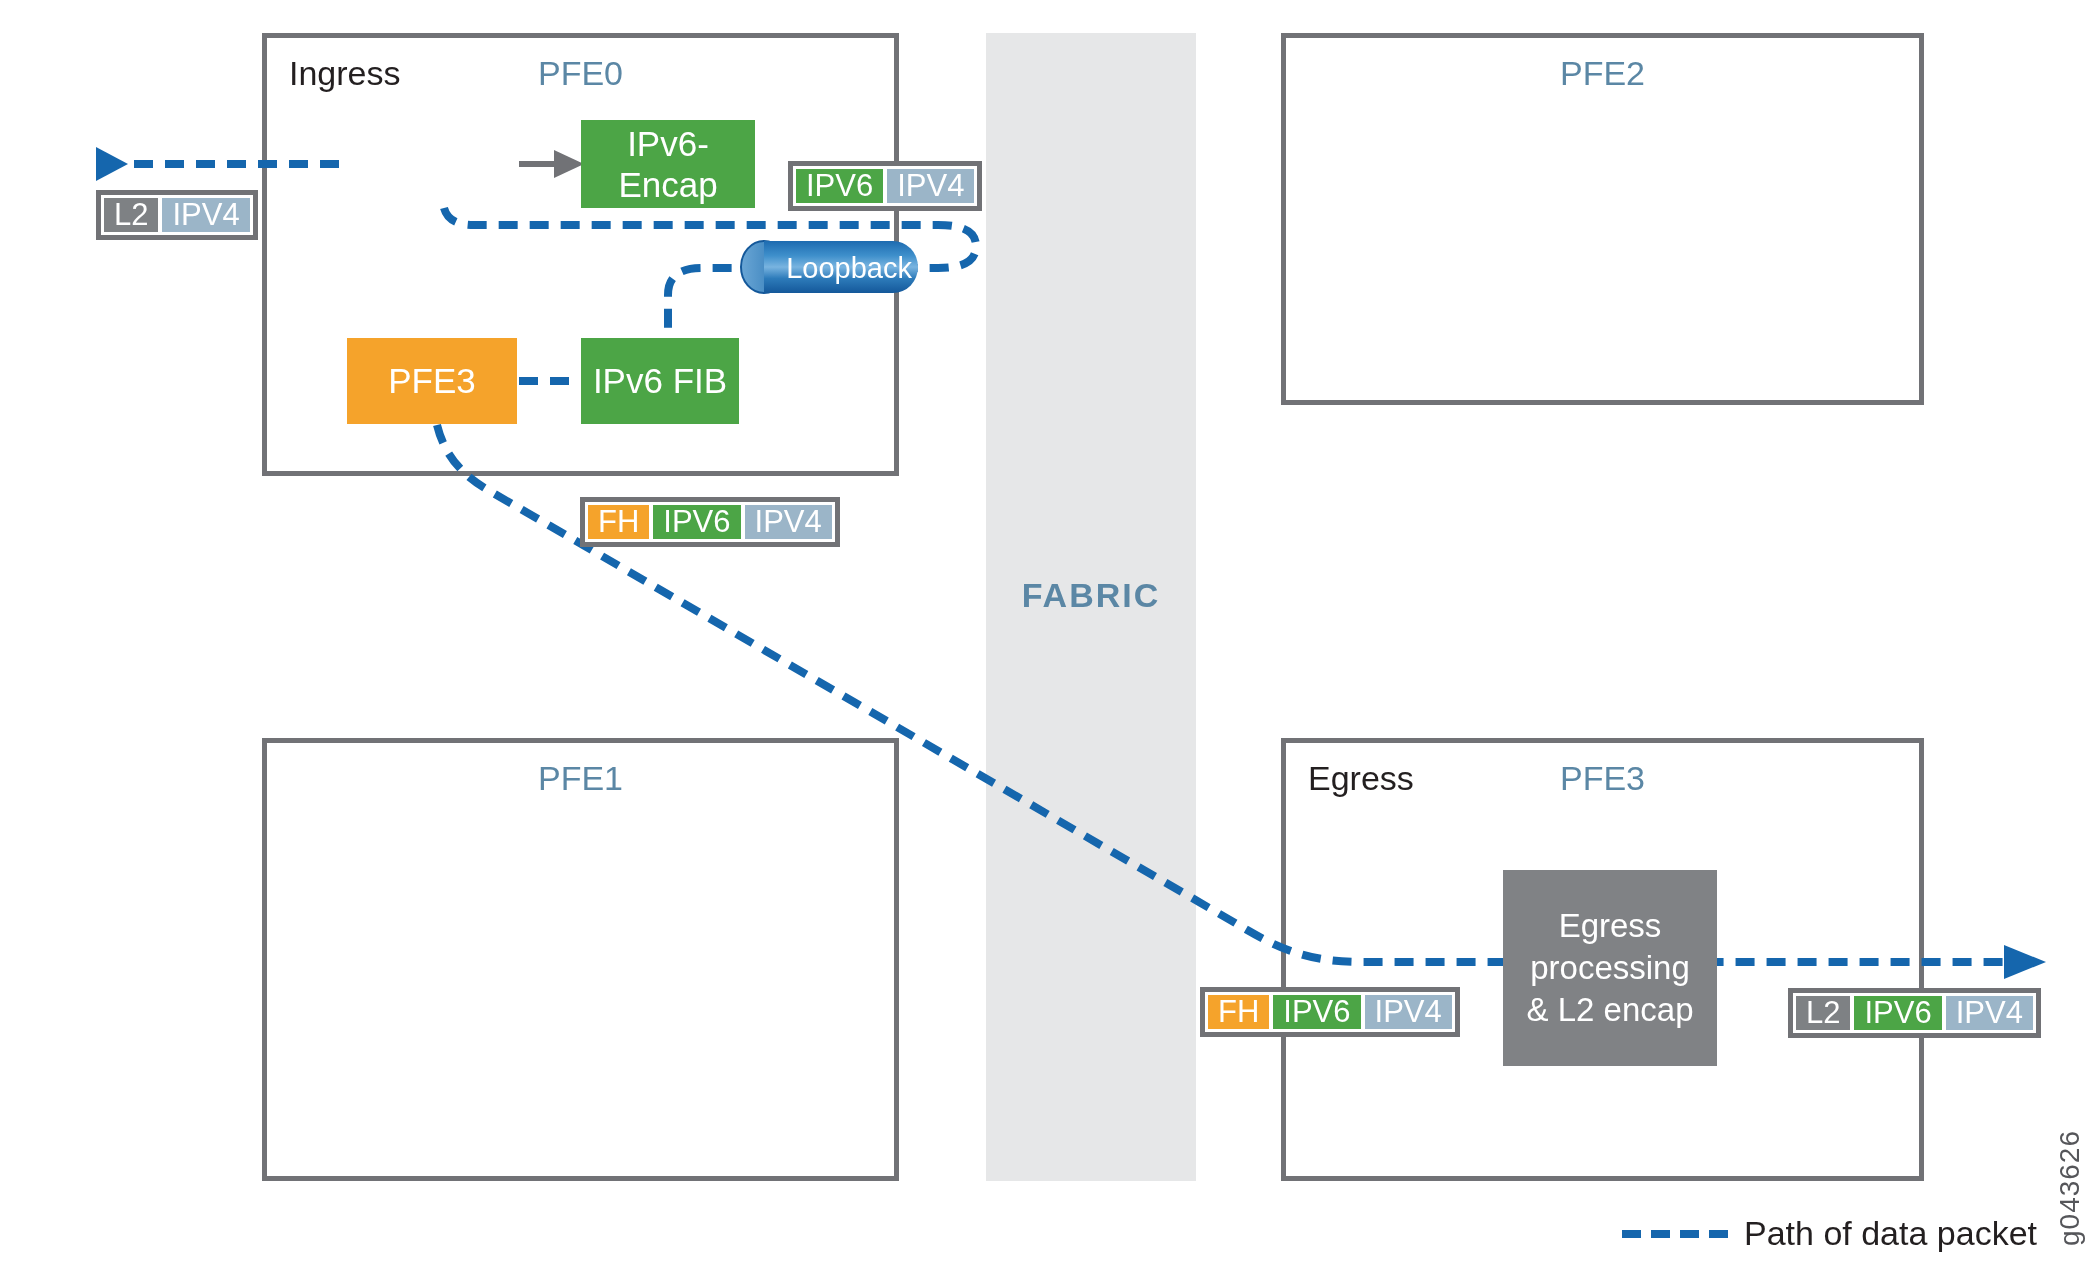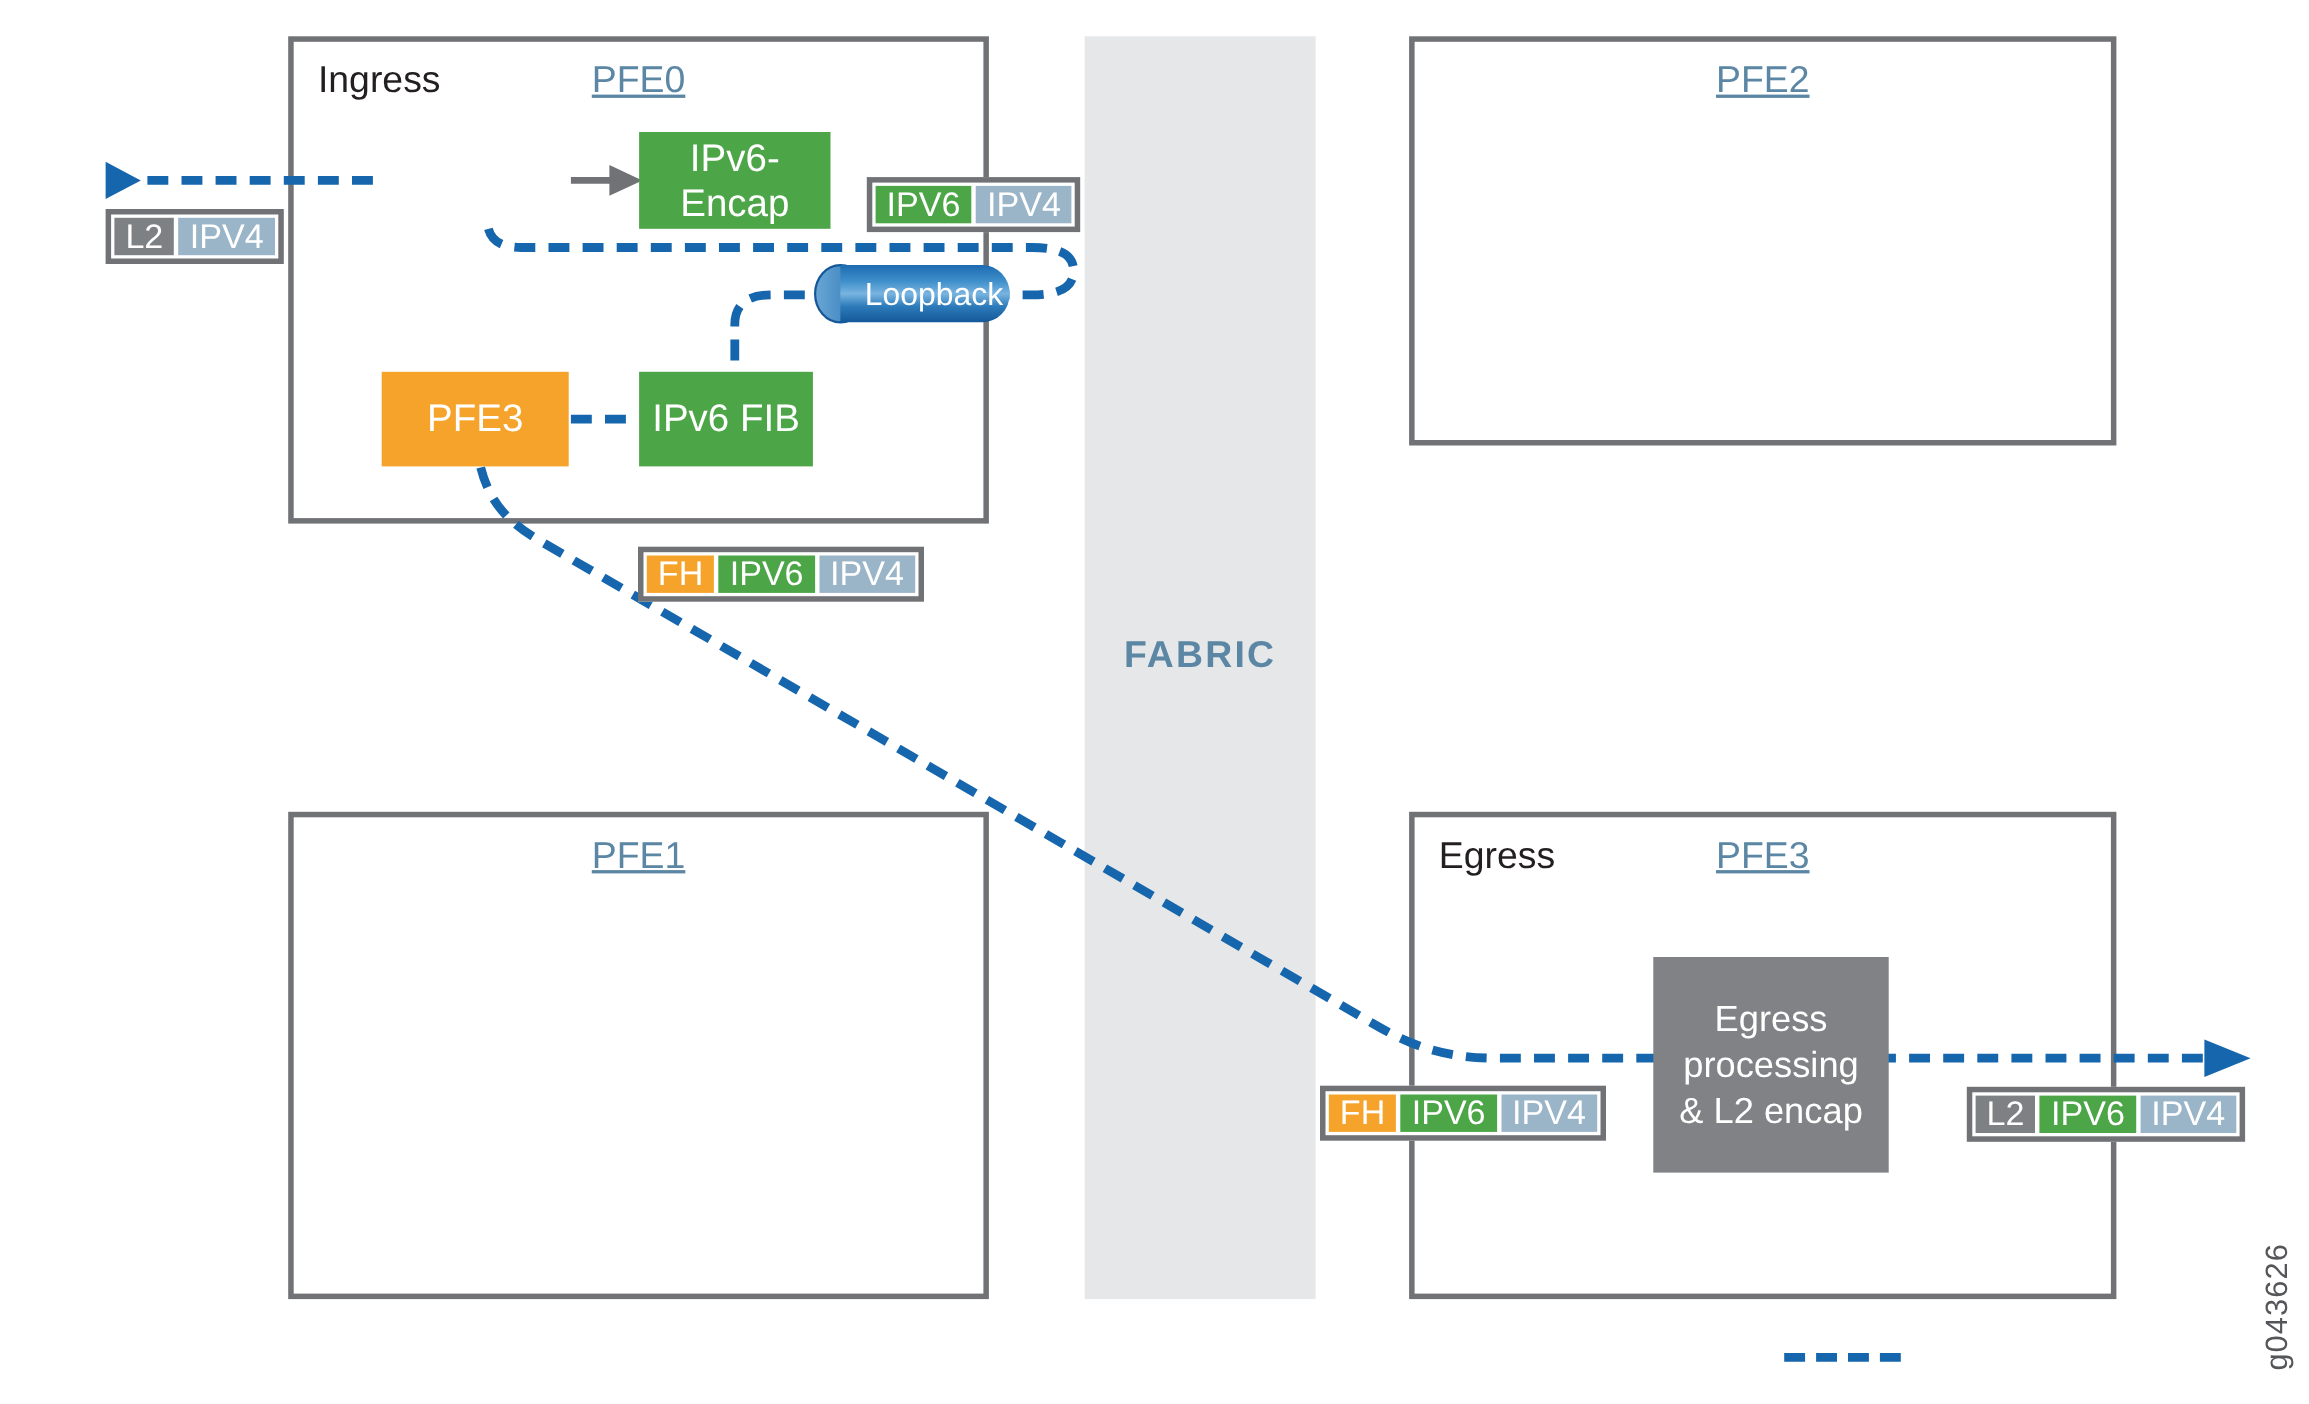--- a/index.html
+++ b/index.html
@@ -22,21 +22,21 @@
   .band{position:absolute;left:986px;top:33px;width:210px;height:1148px;background:var(--band);z-index:1;}
   .band-label{position:absolute;left:986px;top:576px;width:210px;text-align:center;
     font-size:34px;letter-spacing:2px;color:var(--title-blue);z-index:2;font-weight:bold;}
 
   .big-box{position:absolute;border:5px solid var(--frame);background:#fff;z-index:2;padding-left:28px;}
   .box-pfe0{left:262px;top:33px;width:637px;height:443px;}
   .box-pfe2{left:1281px;top:33px;width:643px;height:372px;}
   .box-pfe1{left:262px;top:738px;width:637px;height:443px;}
   .box-egress{left:1281px;top:738px;width:643px;height:443px;}
   .role-label{position:absolute;left:22px;top:16px;font-size:34px;color:var(--ink);}
-  .box-title{position:absolute;left:0;right:0;top:16px;text-align:center;font-size:34px;color:var(--title-blue);text-decoration:underline;}
+  .box-title{position:absolute;left:0;right:0;top:16px;text-align:center;font-size:34px;color:var(--title-blue);}
 
   .paths{position:absolute;left:0;top:0;z-index:3;pointer-events:none;}
   .dash{stroke:var(--blue);stroke-width:8;stroke-dasharray:19 12;fill:none;}
   .dashleg{stroke:var(--blue);stroke-width:8;stroke-dasharray:19 10;fill:none;}
 
   .node{position:absolute;z-index:4;display:flex;flex-direction:column;align-items:center;
     justify-content:center;color:#fff;font-size:35px;text-align:center;}
   .node-ipv4fib{left:347px;top:122px;width:170px;height:86px;background:var(--steel-box);}
   .node-encap{left:581px;top:120px;width:174px;height:88px;background:var(--green);line-height:41px;}
   .node-pfe3{left:347px;top:338px;width:170px;height:86px;background:var(--orange);}
@@ -156,15 +156,16 @@
     <span class="chip c-orange">FH</span>
     <span class="chip c-green">IPV6</span>
     <span class="chip c-steel">IPV4</span>
   </div>
   <div class="badge badge-out">
     <span class="chip c-gray">L2</span>
     <span class="chip c-green">IPV6</span>
     <span class="chip c-steel">IPV4</span>
   </div>
 
+  <div class="legend-label">Path of data packet</div>
   <div class="figure-id">g043626</div>
 
 </div>
 
 </body></html>

